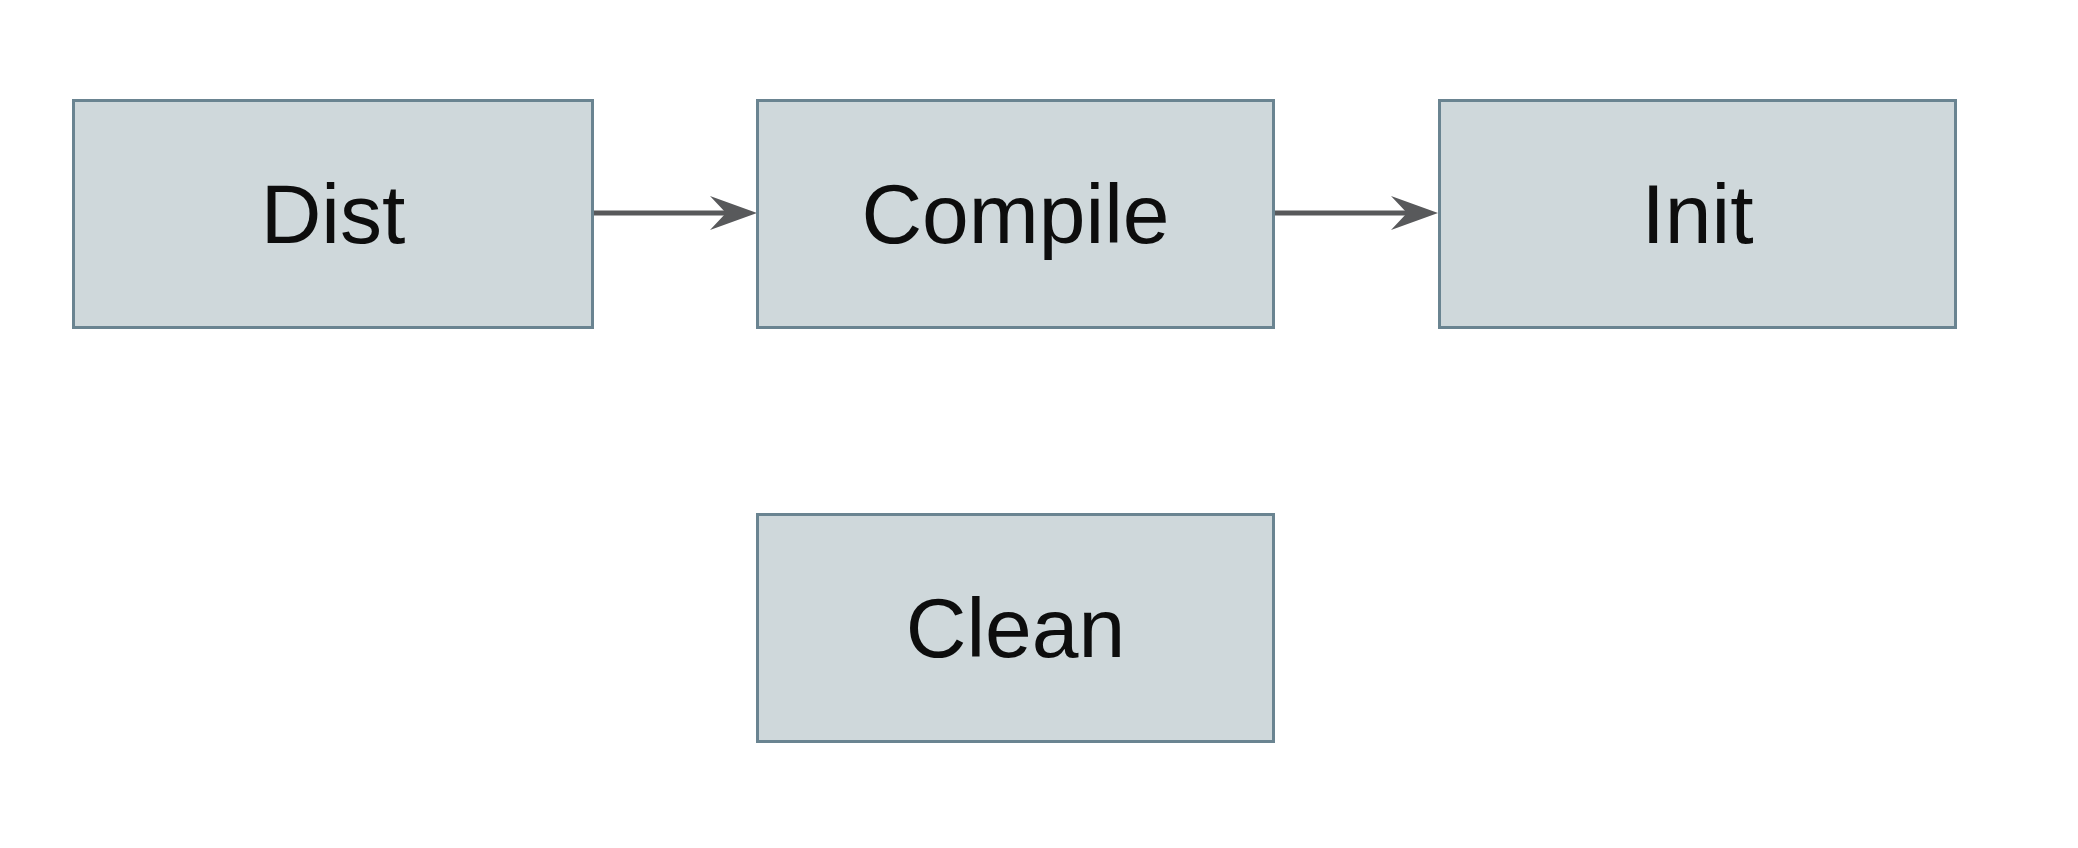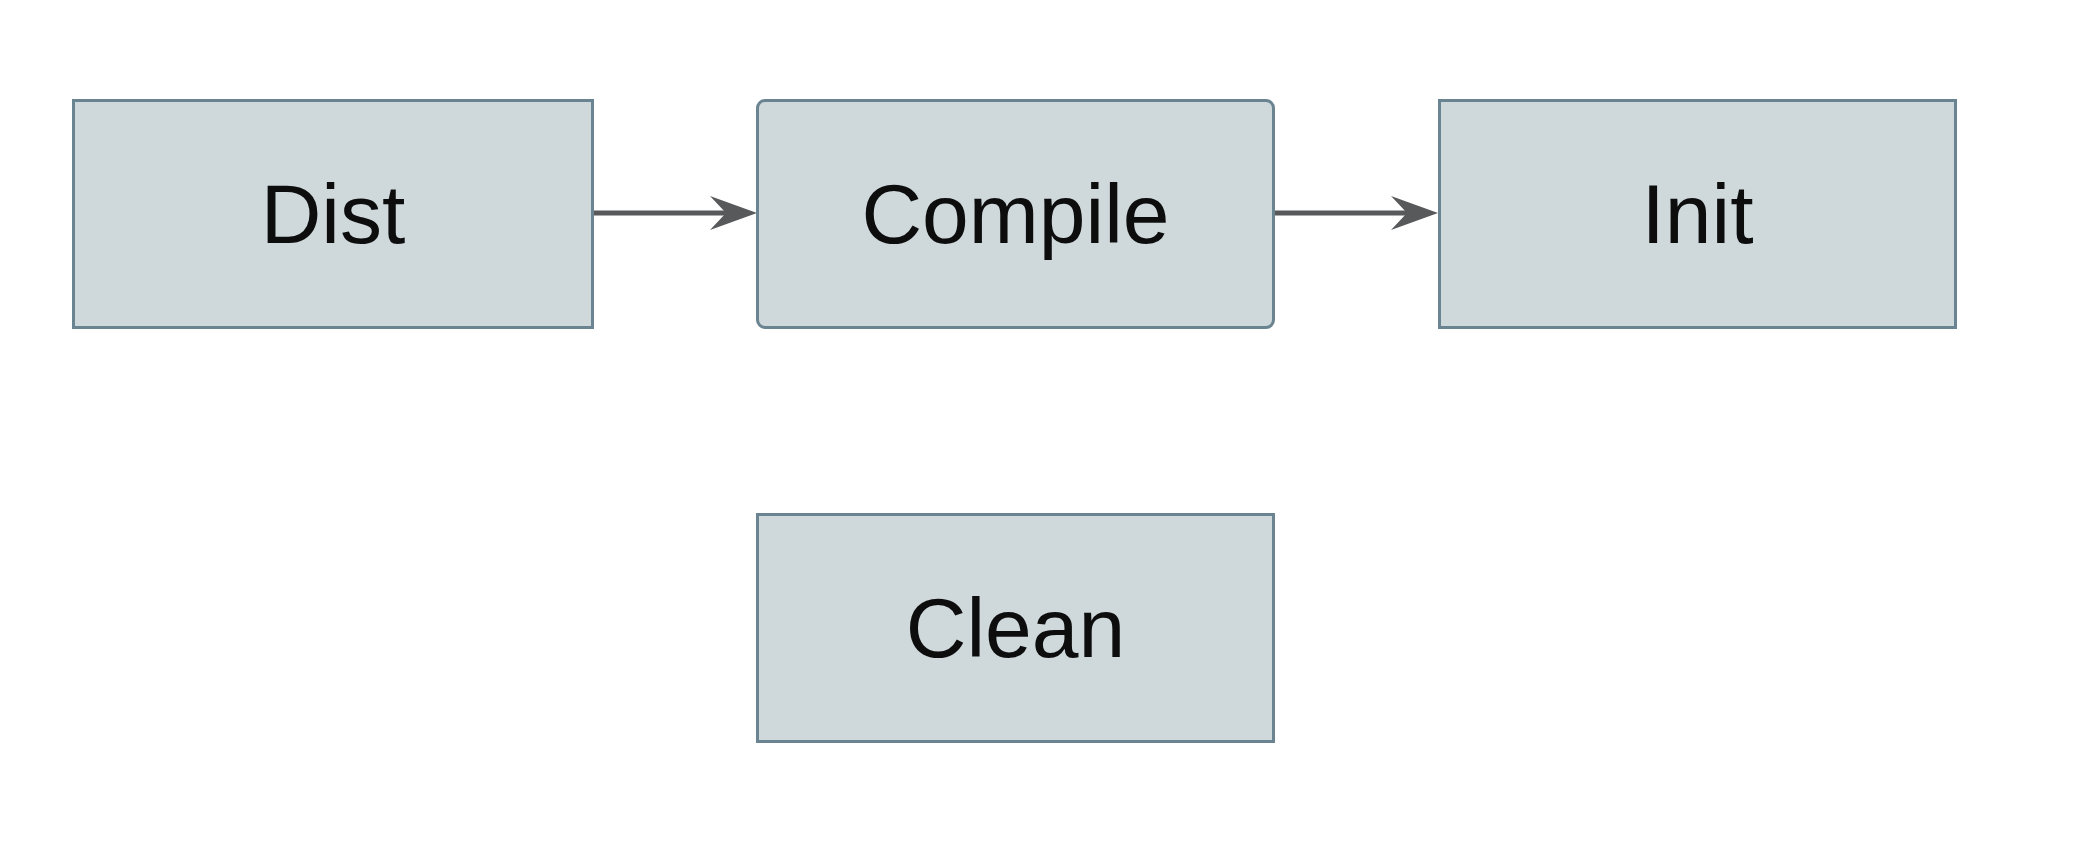--- a/index.html
+++ b/index.html
@@ -27,21 +27,21 @@
     justify-content: center;
   }
   .node .label {
     color: var(--color-node-text, #0d0d0d);
     font-size: 84px;
     font-weight: 400;
     line-height: 1;
     white-space: nowrap;
   }
   .node-dist    { left: 72px;   top: 99px;  width: 522px; }
-  .node-compile { left: 756px;  top: 99px; border-radius: 9px;  }
+  .node-compile { left: 756px;  top: 99px;  }
   .node-init    { left: 1438px; top: 99px;  }
   .node-clean   { left: 756px;  top: 513px; }
   .edge {
     position: absolute;
     top: 183px;
     width: 164px;
     height: 60px;
   }
   .edge-dist-compile { left: 594px; }
   .edge-compile-init { left: 1275px; }

